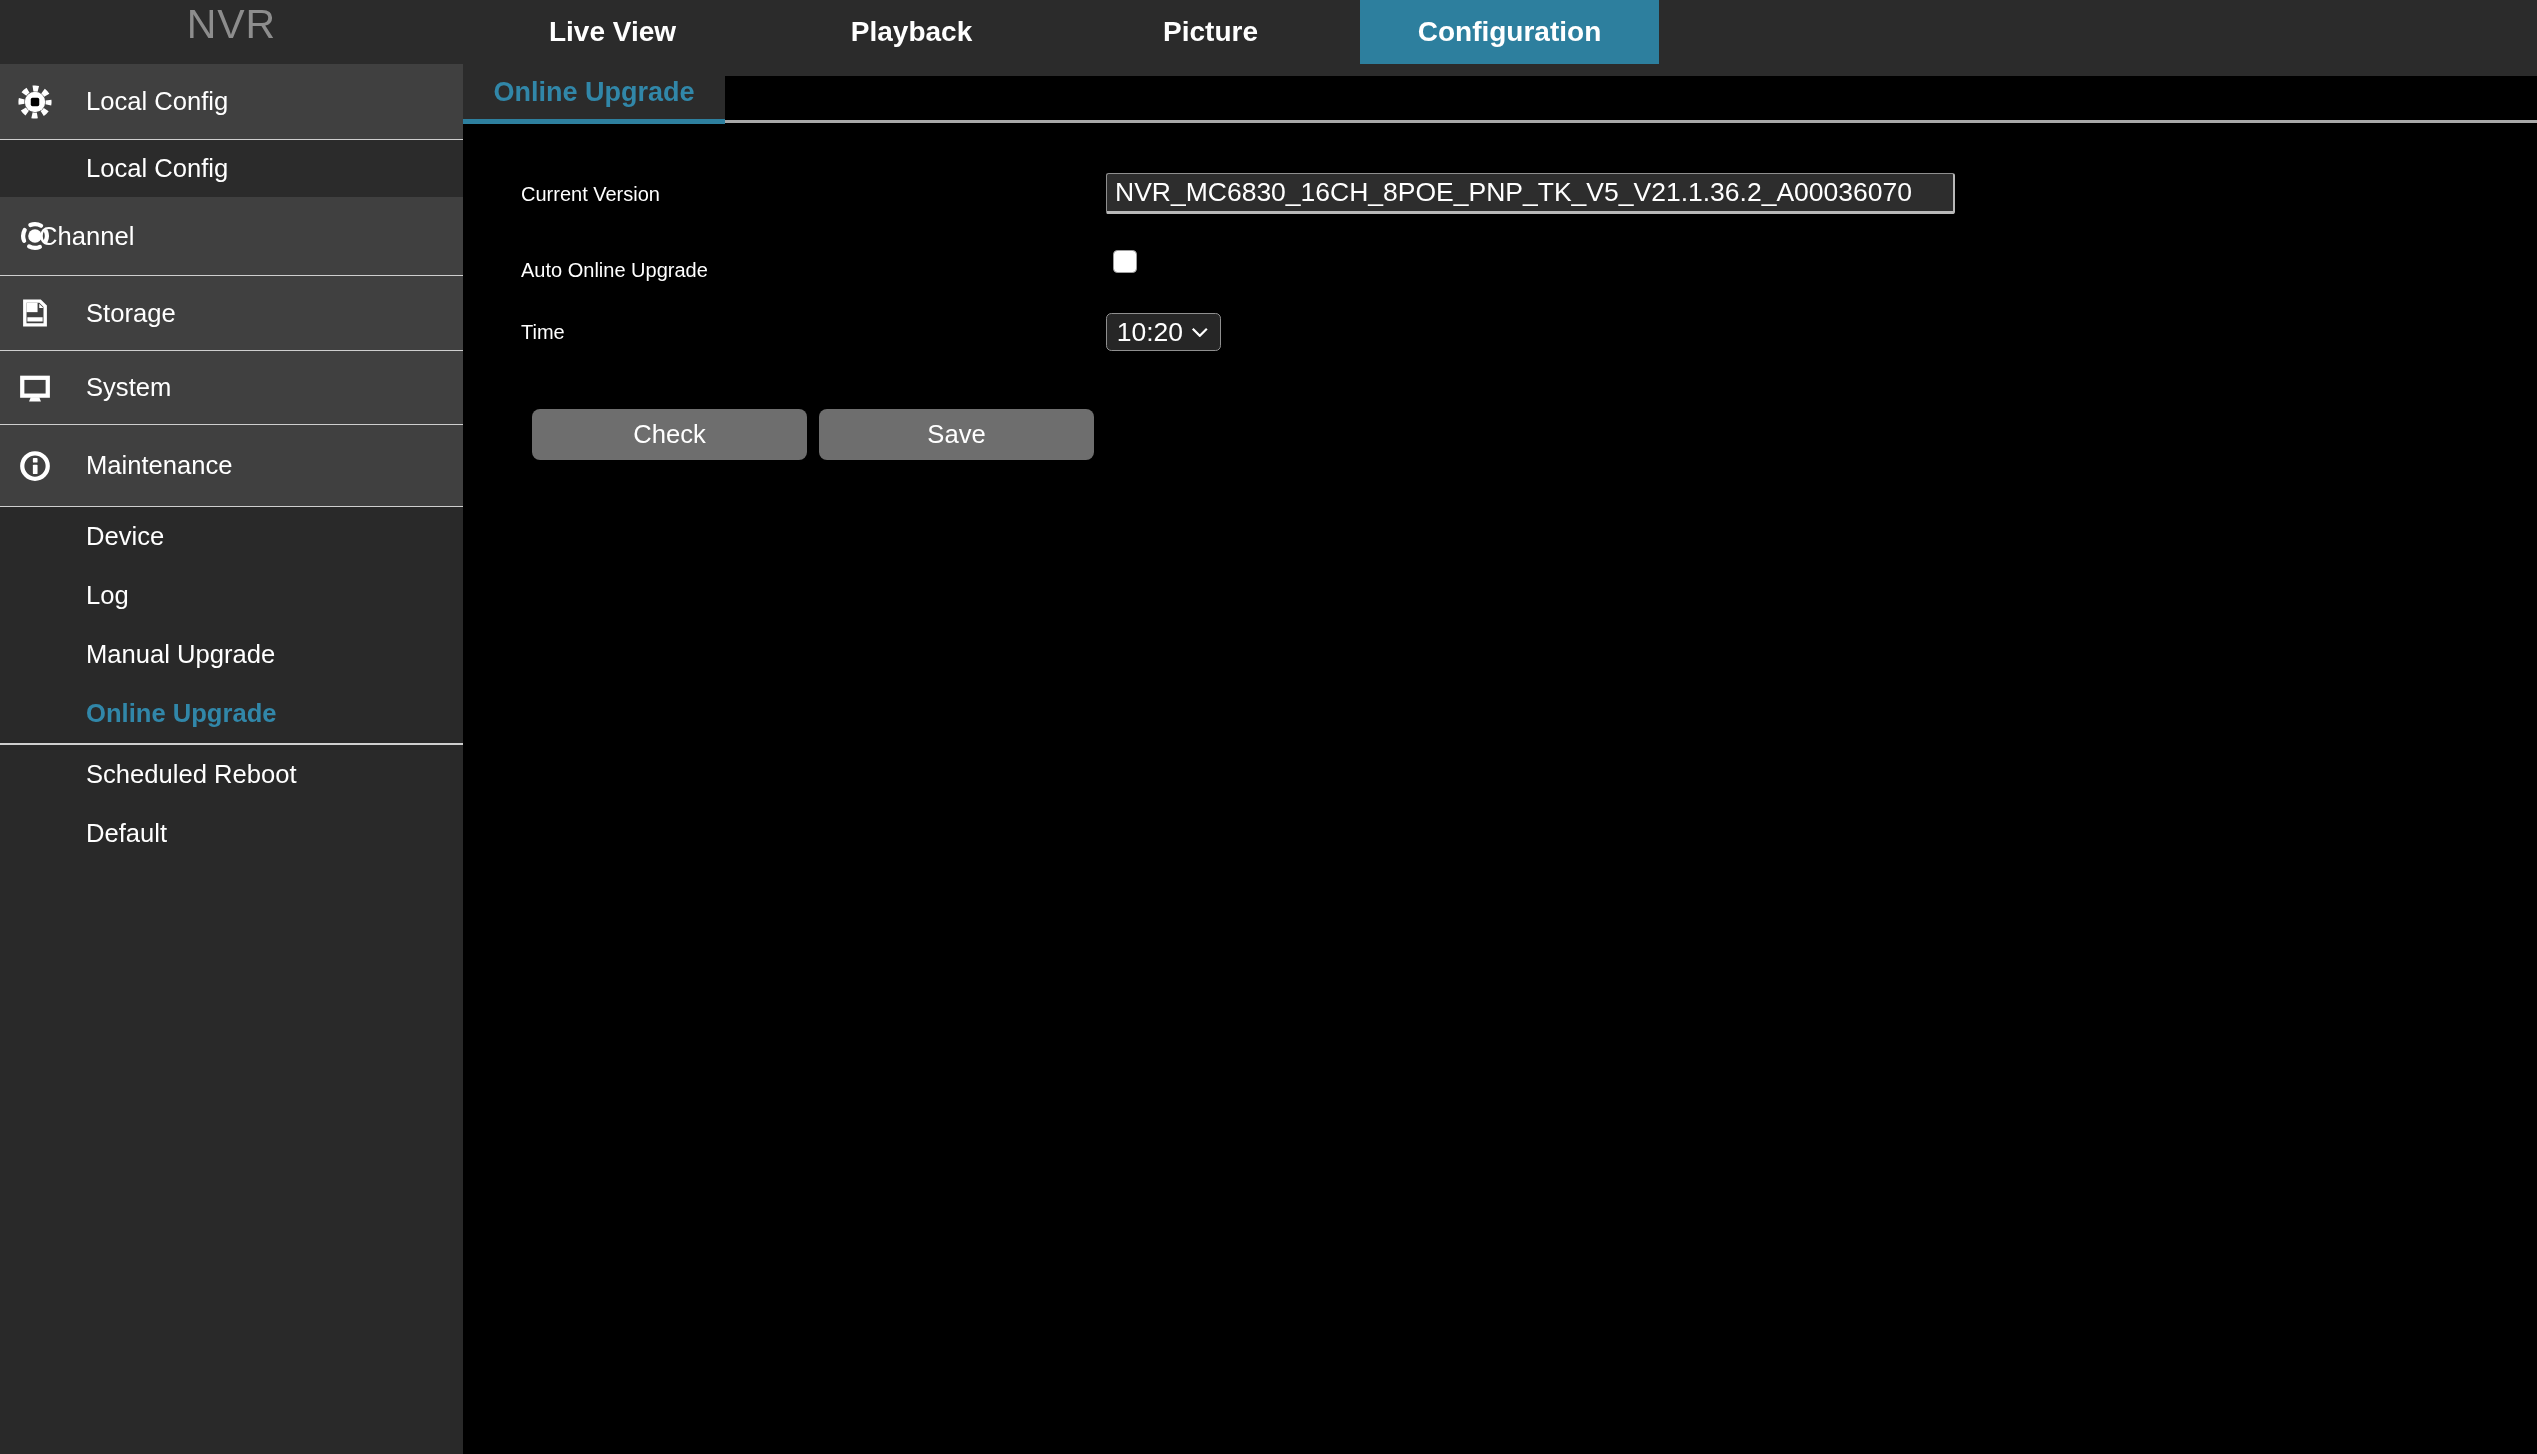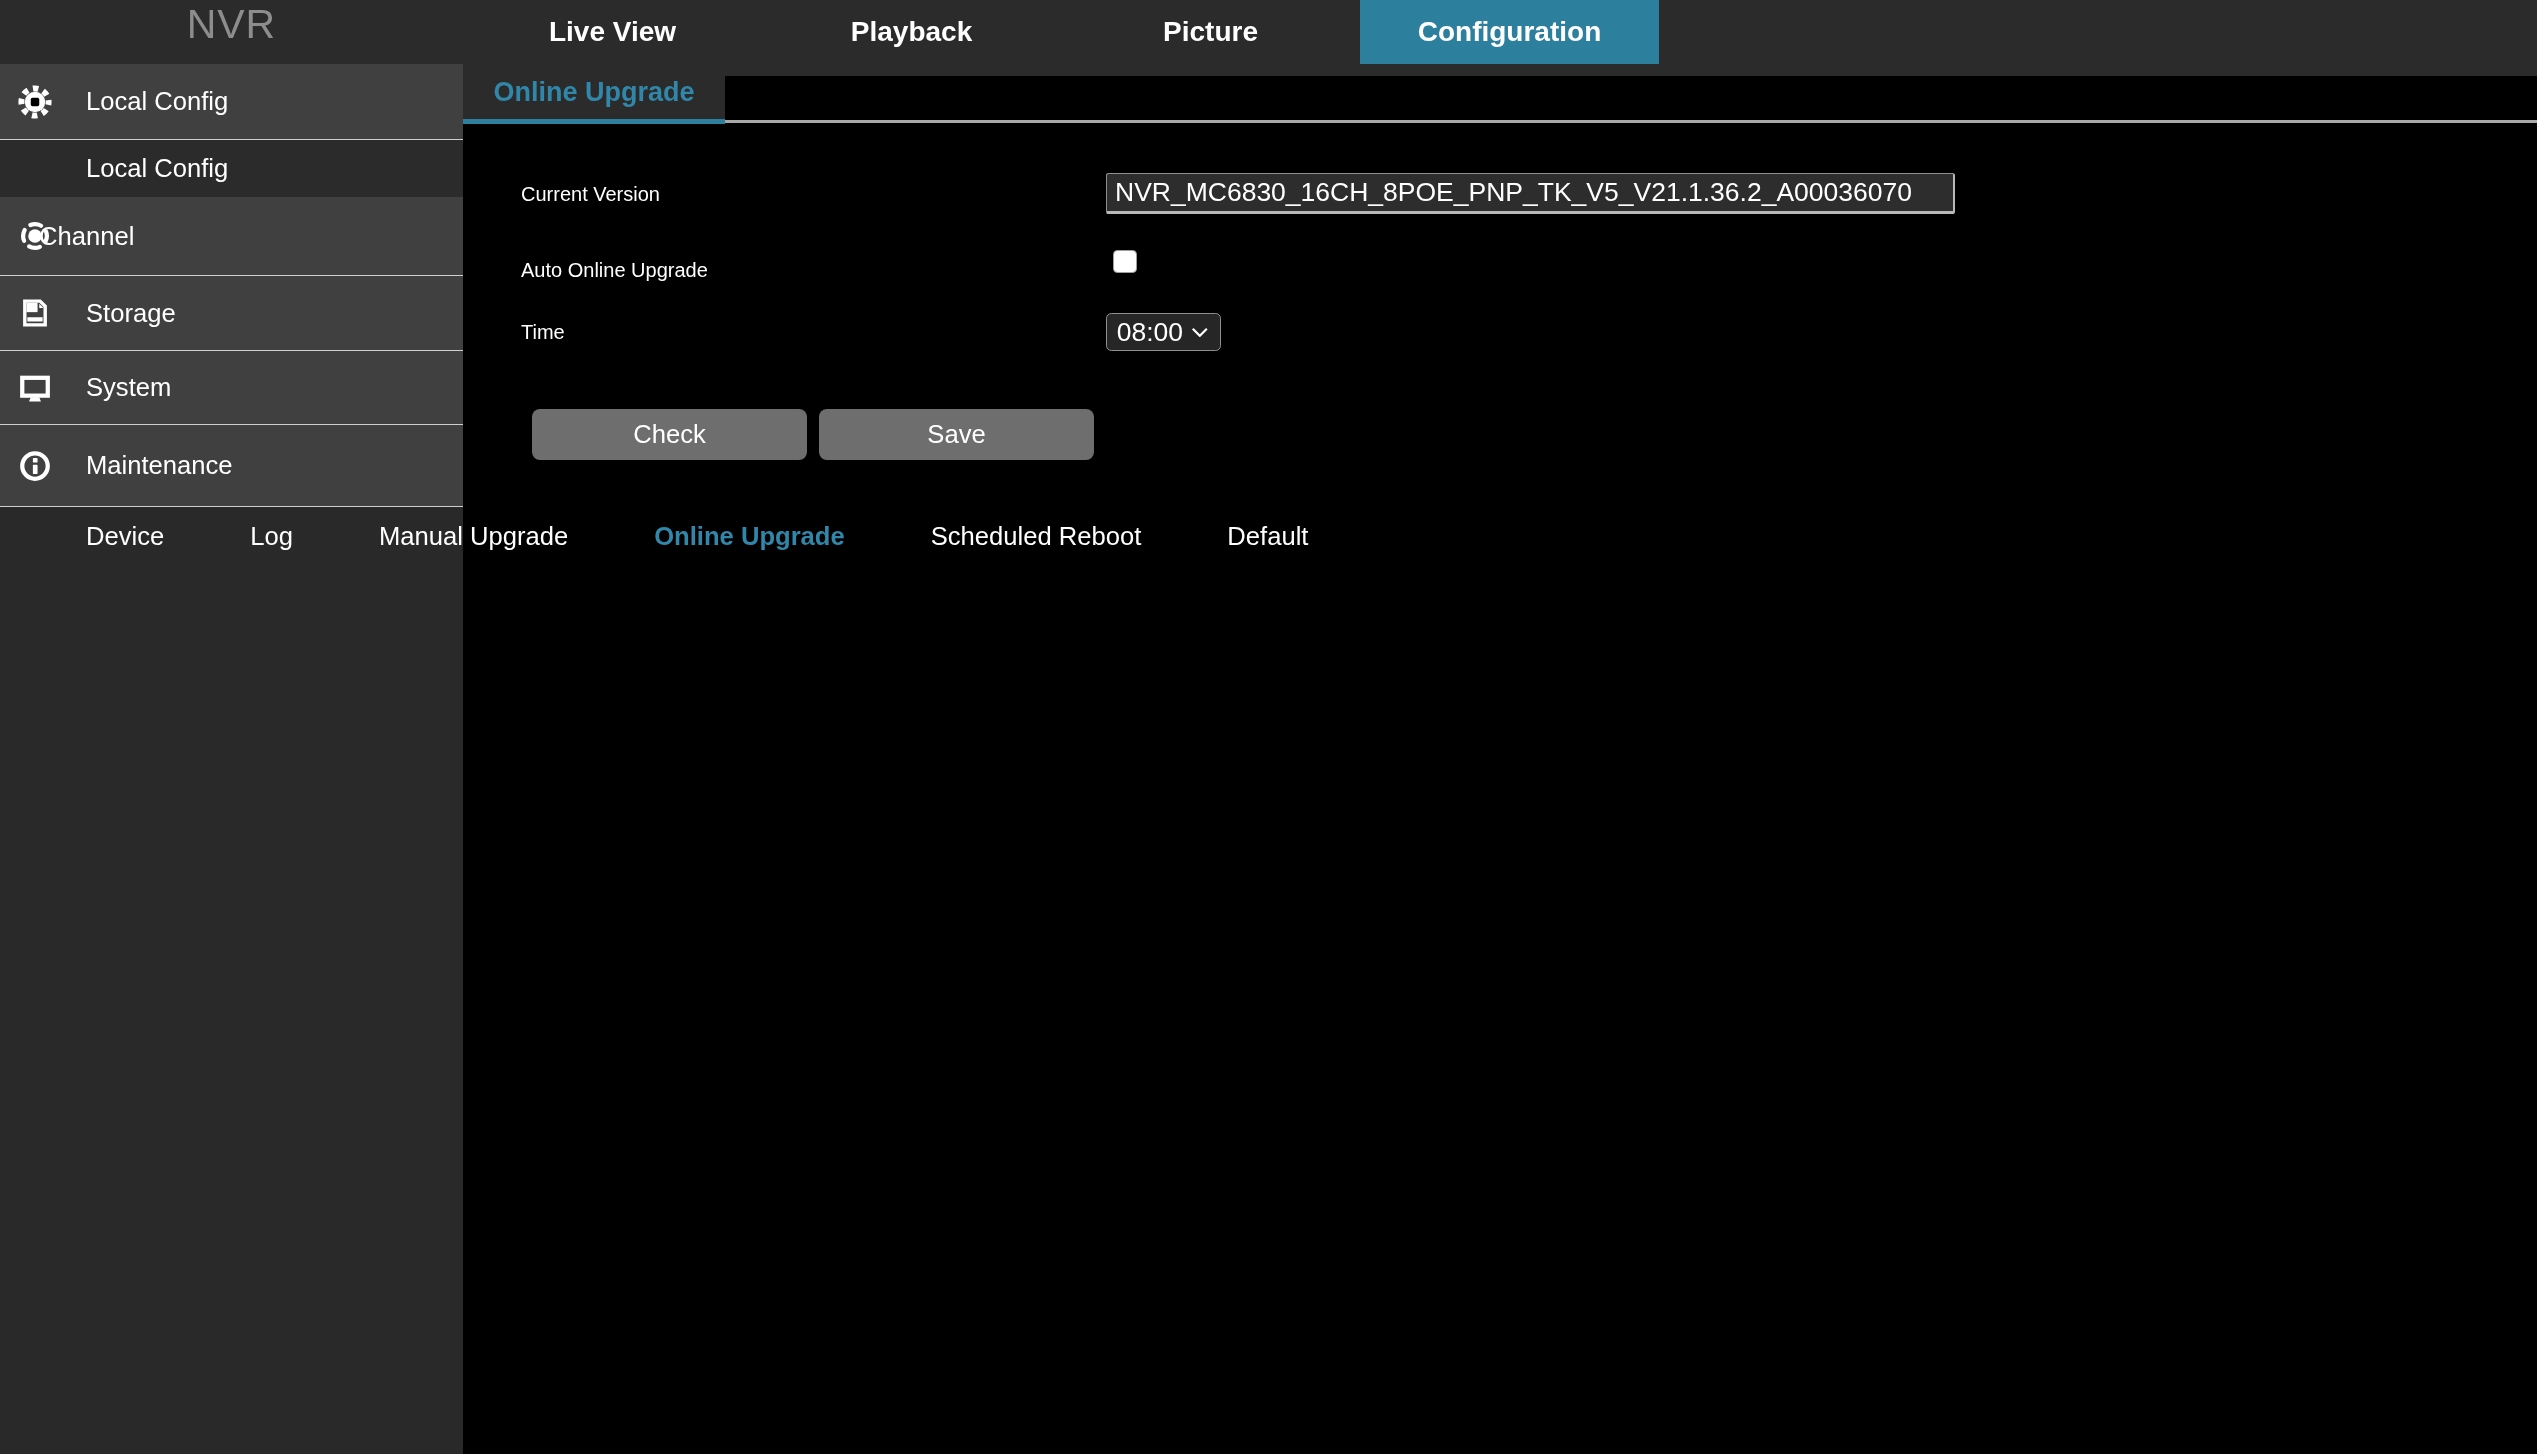--- a/index.html
+++ b/index.html
@@ -75,21 +75,21 @@
   }
   .r-main1 { height: 76px; border-bottom: 1.8px solid #cfcfcf; }
   .r-sub-hi { height: 57px; background: #2b2b2b; }
   .r-main2 { height: 79px; border-bottom: 1.8px solid #cfcfcf; padding-left: 39px; }
   .r-main3 { height: 75px; border-bottom: 1.8px solid #cfcfcf; }
   .r-main4 { height: 74px; border-bottom: 1.8px solid #cfcfcf; }
   .r-main5 { height: 82px; border-bottom: 1.8px solid #cfcfcf; }
   .submenu {
     flex: 1 1 auto;
     background: #292929;
-    display: flex; flex-direction: row;
+    display: flex; flex-direction: column;
   }
   .submenu .side-row { height: 59px; }
   .submenu .side-row.active { color: #3187a9; font-weight: bold; }
   .sub-divider { height: 1.8px; background: #cfcfcf; flex: 0 0 auto; }
 
   
   .form-label {
     position: absolute; left: 505px;
     color: #ffffff; font-size: 20px; line-height: 24px; margin-left: 16px;
   }
@@ -242,21 +242,21 @@
 </div>
 
 <div class="form-label" style="top:182px">Current Version</div>
 <input class="version-input" type="text" readonly="" value="NVR_MC6830_16CH_8POE_PNP_TK_V5_V21.1.36.2_A00036070" style="">
 
 <div class="form-label" style="top:258px">Auto Online Upgrade</div>
 <div class="checkbox"></div>
 
 <div class="form-label" style="top:320px">Time</div>
 <div class="time-select">
-  <span>08:00</span>
+  <span>10:20</span>
   <span class="chev">
     <svg width="17.6" height="10.6" viewBox="0 0 20 12">
       <polyline points="2,2 10,10 18,2" fill="none" stroke="#fff" stroke-width="2.5"></polyline>
     </svg>
   </span>
 </div>
 
 <button class="btn btn-check">Check</button>
 <button class="btn btn-save">Save</button>
 

